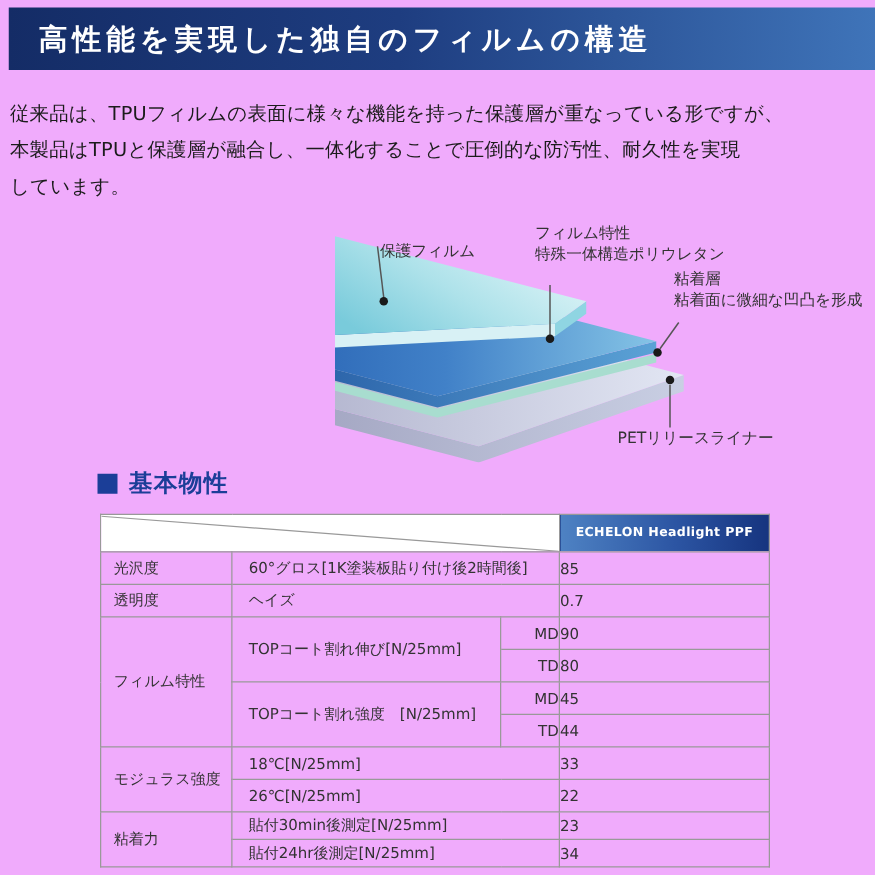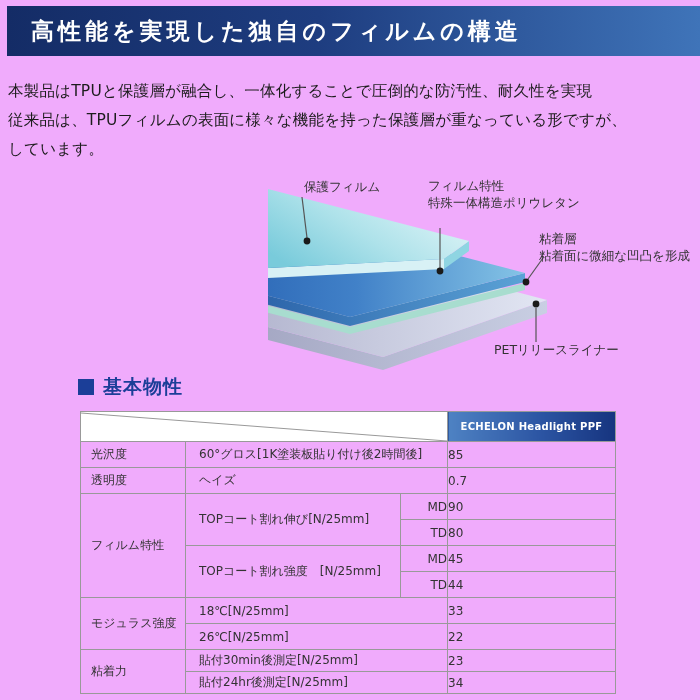--- a/index.html
+++ b/index.html
@@ -14,23 +14,23 @@
                      font-size:23px;font-weight:600;letter-spacing:4px;padding-left:24px;white-space:nowrap;}
 
   
   .intro{position:absolute;left:8px;top:77px;width:688px;font-size:15.5px;line-height:29px;
          color:#1c1c1c;letter-spacing:0.2px;}
 
   
   .diagram{position:absolute;left:240px;top:170px;width:460px;height:200px;}
   .diagram svg{position:absolute;left:0;top:0;}
   .diagram .lbl{position:absolute;font-size:12.5px;line-height:17px;color:#333;white-space:nowrap;}
-  .lbl-protective{left:64px;top:8px;}
+  .lbl-protective{left:64px;top:22px;}
   .lbl-unique{left:188px;top:7px;}
-  .lbl-adhesive{left:299px;top:60px;}
+  .lbl-adhesive{left:299px;top:44px;}
   .lbl-liner{left:254px;top:171px;}
 
   
   .section-title{position:absolute;left:78px;top:374px;display:flex;align-items:center;gap:9px;}
   .section-title .sq{width:16px;height:16px;background:#1b3e98;}
   .section-title .txt{font-size:19px;font-weight:bold;color:#1b3e98;letter-spacing:1px;text-align:center;}
 
   
   .spec-table{position:absolute;left:80px;top:411px;width:535px;border-collapse:collapse;
               table-layout:fixed;font-size:12px;color:#333;}
@@ -50,22 +50,22 @@
 </head>
 <body>
 
 <div class="page">
 
   <div class="header-bar">
     <div class="title">高性能を実現した独自のフィルムの構造</div>
   </div>
 
   <div class="intro">
+    <div>従来品は、TPUフィルムの表面に様々な機能を持った保護層が重なっている形ですが、</div>
     <div>本製品はTPUと保護層が融合し、一体化することで圧倒的な防汚性、耐久性を実現</div>
-    <div>従来品は、TPUフィルムの表面に様々な機能を持った保護層が重なっている形ですが、</div>
     <div>しています。</div>
   </div>
 
   <div class="diagram">
     <svg width="460" height="200" viewBox="0 0 460 200">
       <defs>
         <clipPath id="clipL">
             <rect x="28" y="0" width="432" height="200"></rect>
           </clipPath>
         <linearGradient id="gCyanTop" x1="0%" y1="80%" x2="100%" y2="20%">

